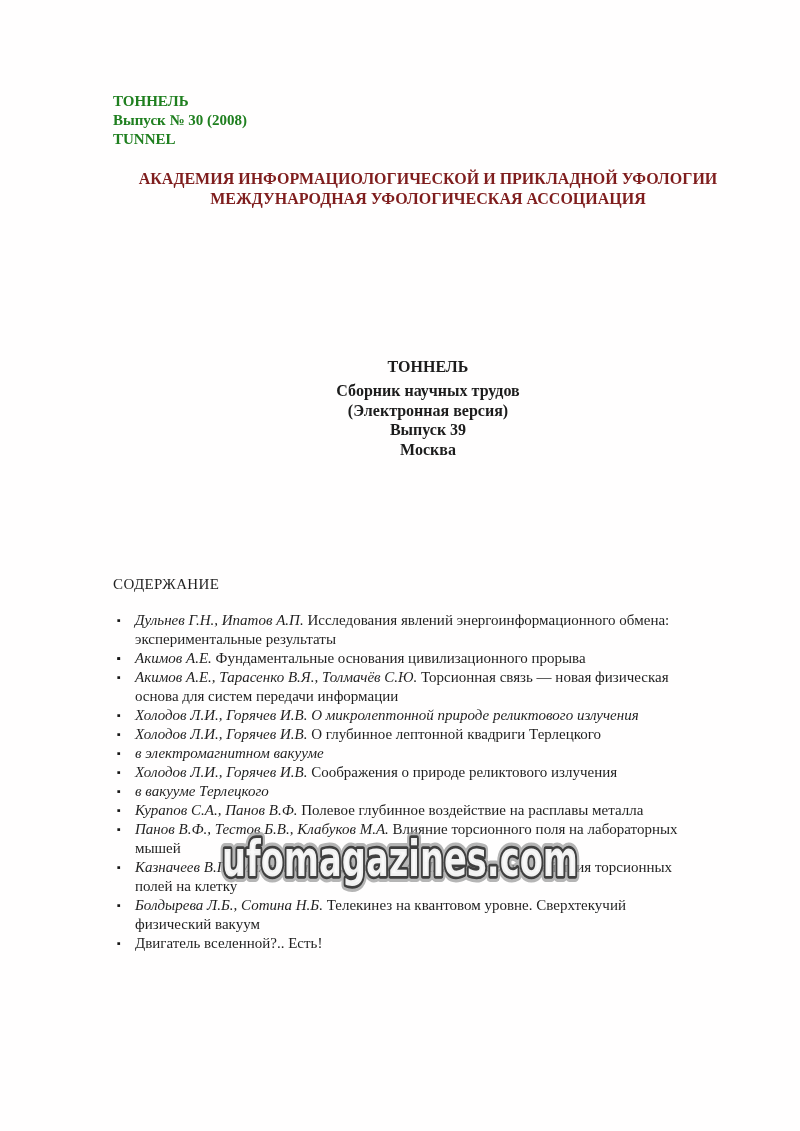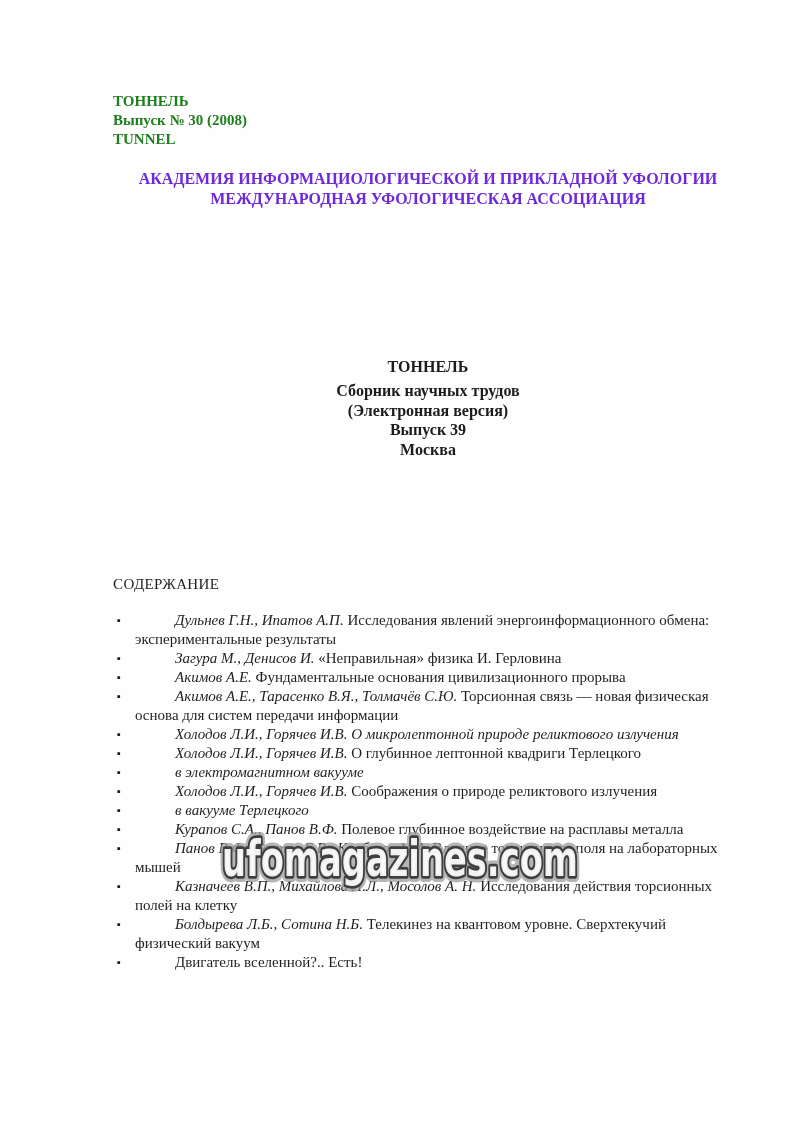--- a/index.html
+++ b/index.html
@@ -20,21 +20,21 @@
   }
   
   .masthead { font-weight: bold; font-size: 15px; line-height: 19px; color: var(--green, #1f7f1f); }
   
   .academy {
     margin-top: 20px;
     text-align: center;
     font-weight: bold;
     font-size: 16px;
     line-height: 20px;
-    color: #6d28d9;
+    color: #7f1d1d;
   }
   
   .title-block { text-align: center; font-weight: bold; color: #1c1c1c; }
   .main-title { margin-top: 148px; font-size: 16px; line-height: 20px; }
   .subtitle-block { margin-top: 4px; font-size: 16px; line-height: 19.5px; }
   
   .contents-heading {
     margin-top: 116px;
     font-size: 15px;
     line-height: 19px;
@@ -47,21 +47,21 @@
     font-size: 15px;
     line-height: 19px;
     max-width: 612px;
   }
   li.toc-item { position: relative; padding-left: 22px; }
   li.toc-item .bullet {
     position: absolute; left: 4px; top: 0;
     font-size: 11px; line-height: 19px; color: #161616;
   }
   .toc-text { white-space: pre-line; }
-  .toc-text .authors { font-style: italic; margin-left: 40px; }
+  .toc-text .authors { font-style: italic; }
   .toc-text .rest { font-style: normal; }
   
   .watermark { position: absolute; left: 190px; top: 824px; pointer-events: none; }
   .wm-halo, .wm-main {
     font-family: "DejaVu Sans", sans-serif;
     font-weight: bold;
     font-size: 50px;
   }
   .wm-halo { fill: none; stroke: #9d9d9d; stroke-width: 12; stroke-linejoin: round; stroke-linecap: round; opacity: 0.75; }
   .wm-main { fill: rgba(255,255,255,0.93); stroke: #3f3f3f; stroke-width: 5.5; paint-order: stroke; stroke-linejoin: round; }
@@ -90,21 +90,21 @@
       <div>Выпуск 39</div>
       <div>Москва</div>
     </div>
   </div>
 
   <div class="contents-heading">СОДЕРЖАНИЕ</div>
 
   <ul class="toc">
     <li class="toc-item"><span class="bullet">▪</span><span class="toc-text"><span class="authors">Дульнев Г.Н., Ипатов А.П.</span><span class="rest"> Исследования явлений энергоинформационного обмена:
 экспериментальные результаты</span></span></li>
-    <li class="toc-item"><span class="bullet">▪</span><span class="toc-text"><span class="authors">Загура М., Денисов И.</span><span class="rest"> «Неправильная» физика И. Герловина</span></span></li>
+    <li class="toc-item"><span class="bullet">▪</span></li>
     <li class="toc-item"><span class="bullet">▪</span><span class="toc-text"><span class="authors">Акимов А.Е.</span><span class="rest"> Фундаментальные основания цивилизационного прорыва</span></span></li>
     <li class="toc-item"><span class="bullet">▪</span><span class="toc-text"><span class="authors">Акимов А.Е., Тарасенко В.Я., Толмачёв С.Ю.</span><span class="rest"> Торсионная связь — новая физическая
 основа для систем передачи информации</span></span></li>
     <li class="toc-item"><span class="bullet">▪</span><span class="toc-text"><span class="authors">Холодов Л.И., Горячев И.В. О микролептонной природе реликтового излучения</span><span class="rest"></span></span></li>
     <li class="toc-item"><span class="bullet">▪</span><span class="toc-text"><span class="authors">Холодов Л.И., Горячев И.В.</span><span class="rest"> О глубинное лептонной квадриги Терлецкого</span></span></li>
     <li class="toc-item"><span class="bullet">▪</span><span class="toc-text"><span class="authors">в электромагнитном вакууме</span><span class="rest"></span></span></li>
     <li class="toc-item"><span class="bullet">▪</span><span class="toc-text"><span class="authors">Холодов Л.И., Горячев И.В.</span><span class="rest"> Соображения о природе реликтового излучения</span></span></li>
     <li class="toc-item"><span class="bullet">▪</span><span class="toc-text"><span class="authors">в вакууме Терлецкого</span><span class="rest"></span></span></li>
     <li class="toc-item"><span class="bullet">▪</span><span class="toc-text"><span class="authors">Курапов С.А., Панов В.Ф.</span><span class="rest"> Полевое глубинное воздействие на расплавы металла</span></span></li>
     <li class="toc-item"><span class="bullet">▪</span><span class="toc-text"><span class="authors">Панов В.Ф., Тестов Б.В., Клабуков М.А.</span><span class="rest"> Влияние торсионного поля на лабораторных

